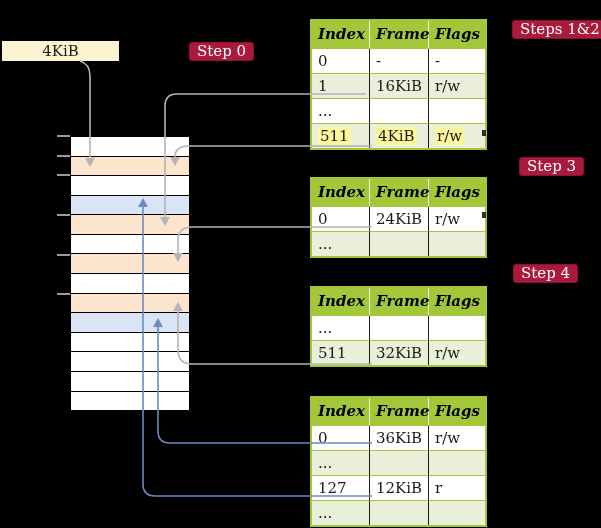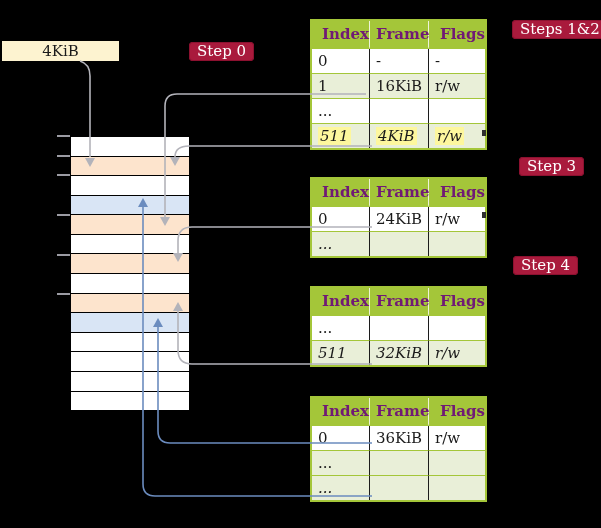--- a/index.html
+++ b/index.html
@@ -34,32 +34,32 @@
   .mem-row.blue{background:var(--mem-blue);}
   .tick{position:absolute;left:57px;width:13px;height:2px;background:#9b9ba3;}
   
   table.pt{
     position:absolute;border-collapse:separate;border-spacing:0;
     table-layout:fixed;width:173px;
     border:2px solid var(--table-green);background:#fff;
   }
   table.pt col.c1{width:57px;} table.pt col.c2{width:59px;} table.pt col.c3{width:57px;}
   table.pt th{
-    height:26px;background:var(--table-green);color:#701a75;font-weight:bold;
-    text-align:right;padding:0 0 0 6px;border-bottom:2px solid var(--table-green);
-    border-left:1px solid #edf3d8;font-size:15px;
+    height:26px;background:var(--table-green);color:#000000;font-weight:bold;
+    text-align:left;padding:0 0 0 6px;border-bottom:2px solid var(--table-green);
+    border-left:1px solid #edf3d8;font-size:15px;font-style:italic;
   }
   table.pt th:first-child{border-left:none;}
   table.pt td{
     height:24px;padding:0 0 0 6px;border-left:1px solid #1c1c1c;
     border-bottom:1.5px solid var(--table-green);vertical-align:middle;
     overflow:hidden;white-space:nowrap;
   }
   table.pt td:first-child{border-left:none;}
-  table.pt tr:last-child td{border-bottom:none;font-style:italic;}
+  table.pt tr:last-child td{border-bottom:none;}
   table.pt tr.shade td{background:var(--row-shade);}
   .hl{background:var(--highlight);padding:0 2px;}
   
   svg.overlay{position:absolute;left:0;top:0;z-index:5;pointer-events:none;}
   .gline{stroke:var(--gray-line);stroke-width:1.6;fill:none;}
   .bline{stroke:var(--blue-line);stroke-width:1.6;fill:none;}
   .ghead{fill:var(--gray-line);stroke:none;}
   .bhead{fill:var(--blue-line);stroke:none;}
   .entry-marker{position:absolute;width:4px;height:6px;background:#2e2e2e;}
 </style>
@@ -68,21 +68,21 @@
 
 <div class="canvas">
 
   <div class="kib-box">
     <span>4KiB</span>
   </div>
 
   <div class="badge" style="left:189px;top:42px;text-align:center;"><span>Step 0</span></div>
   <div class="badge" style="left:512px;top:20px;"><span>Steps 1&amp;2</span></div>
   <div class="badge" style="left:519px;top:157px;text-align:center;"><span>Step 3</span></div>
-  <div class="badge" style="left:513px;top:256px;"><span>Step 4</span></div>
+  <div class="badge" style="left:513px;top:264px;"><span>Step 4</span></div>
 
   <div class="strip">
       <div class="mem-row white"></div>
       <div class="mem-row orange"></div>
       <div class="mem-row white"></div>
       <div class="mem-row blue"></div>
       <div class="mem-row orange"></div>
       <div class="mem-row white"></div>
       <div class="mem-row orange"></div>
       <div class="mem-row white"></div>
@@ -209,20 +209,25 @@
       <tr>
         <td><span>0</span></td>
         <td><span>36KiB</span></td>
         <td><span>r/w</span></td>
       </tr>
       <tr class="shade">
         <td><span>...</span></td>
         <td><span></span></td>
         <td><span></span></td>
       </tr>
+      <tr>
+        <td><span>127</span></td>
+        <td><span>12KiB</span></td>
+        <td><span>r</span></td>
+      </tr>
       <tr class="shade">
         <td><span>...</span></td>
         <td><span></span></td>
         <td><span></span></td>
       </tr>
     </tbody>
   </table>
 
   <div class="entry-marker" style="left:482px;top:130px;"></div>
   <div class="entry-marker" style="left:482px;top:212px;"></div>

